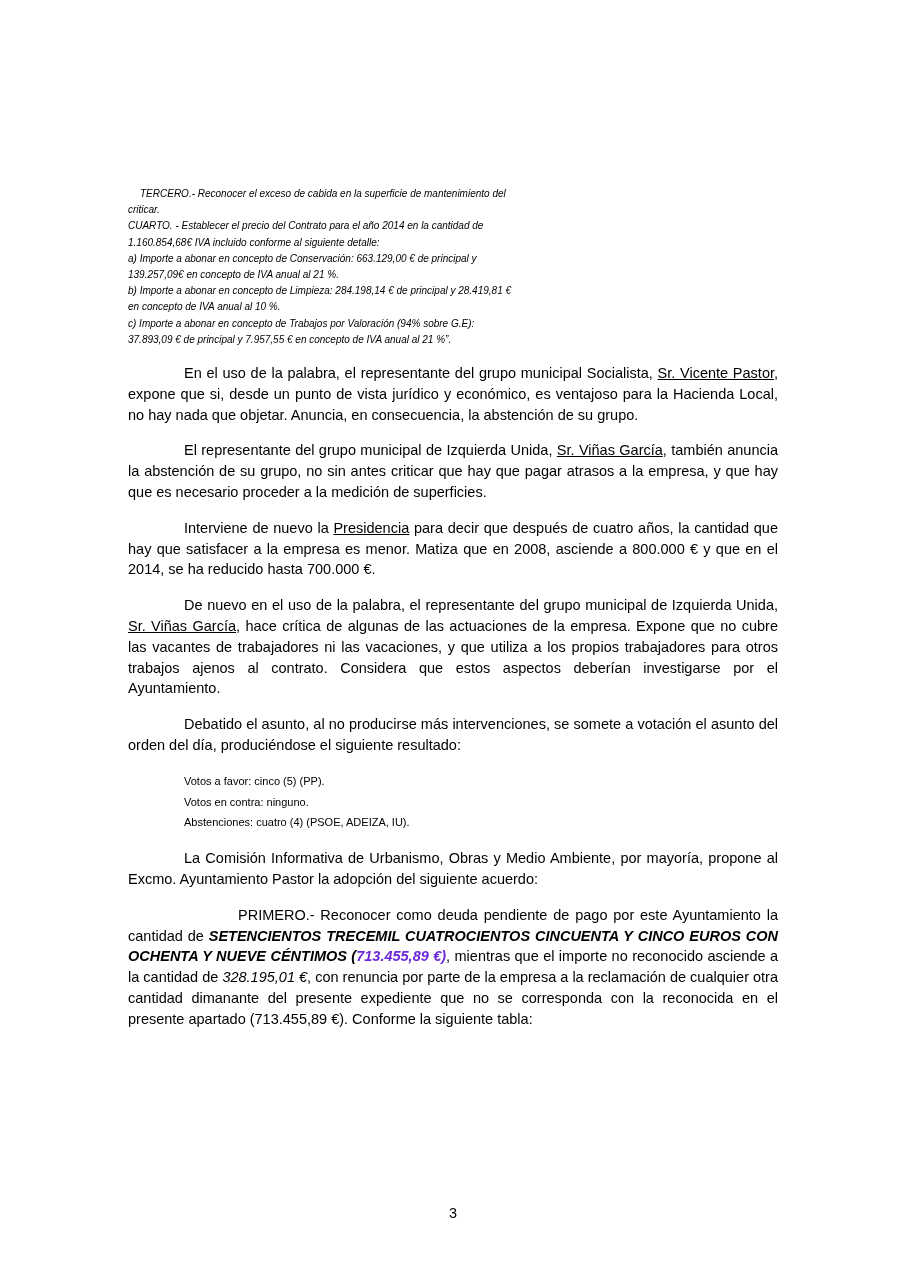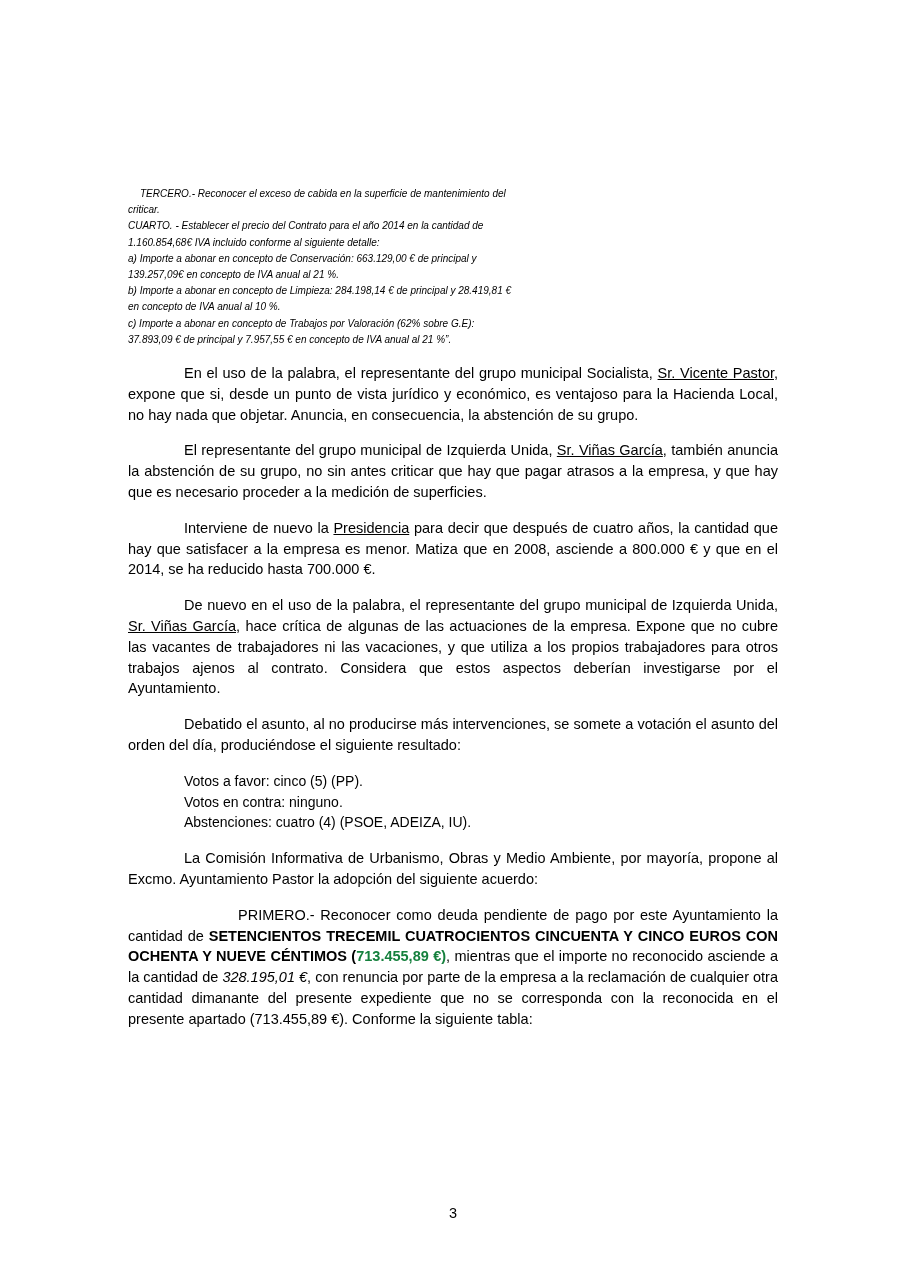--- a/index.html
+++ b/index.html
@@ -43,33 +43,33 @@
   .body-block p {
     margin: 0;
   }
   .indent {
     text-indent: 56px;
   }
   .indent-wide {
     text-indent: 110px;
   }
   .list-block {
-    font-size: 14px;
+    font-size: 11px;
     line-height: 20.8px;
     margin-top: 15px;
     padding-left: 56px;
   }
   .list-block p {
     margin: 0;
   }
   b, .bold { font-weight: normal; }
   .u { text-decoration: underline; }
-  .bi { font-weight: bold; }
+  .bi { font-weight: bold; font-style: italic; }
   .it { font-style: italic; }
-  .red { color: #15803d; }
+  .red { color: #6d28d9; }
   .page-number {
     position: absolute;
     left: 0;
     right: 0;
     top: 1205px;
     text-align: center;
     font-size: 14.5px;
   }
 </style>
 </head>
@@ -77,21 +77,21 @@
 
 <div class="page">
 
   <div class="content">
 
     <div class="quote-block">
       <p class="quote-indent"><span>TERCERO.- Reconocer el exceso de cabida en la superficie de mantenimiento del</span><br><span>criticar.</span></p>
       <p><span>CUARTO. - Establecer el precio del Contrato para el año 2014 en la cantidad de</span><br><span>1.160.854,68€ IVA incluido conforme al siguiente detalle:</span></p>
       <p><span>a)  Importe  a  abonar  en  concepto  de  Conservación:  663.129,00  €  de  principal  y</span><br><span>139.257,09€ en concepto de IVA anual al 21 %.</span></p>
       <p><span>b)  Importe a abonar en concepto de Limpieza: 284.198,14 € de principal y 28.419,81 €</span><br><span>en concepto de IVA anual al 10 %.</span></p>
-      <p><span>c)  Importe  a  abonar  en  concepto  de  Trabajos  por  Valoración  (62%  sobre  G.E):</span><br><span>37.893,09 € de principal y 7.957,55 € en concepto de IVA anual al 21 %”.</span></p>
+      <p><span>c)  Importe  a  abonar  en  concepto  de  Trabajos  por  Valoración  (94%  sobre  G.E):</span><br><span>37.893,09 € de principal y 7.957,55 € en concepto de IVA anual al 21 %”.</span></p>
     </div>
 
     <div class="body-block">
       <p class="indent"><span>En  el  uso  de  la  palabra,  el  representante  del  grupo  municipal  Socialista, </span><b class="u">Sr. Vicente Pastor</b><span>,  expone  que  si,  desde  un  punto  de  vista  jurídico  y  económico,  es ventajoso para la Hacienda Local, no hay nada que objetar. Anuncia, en consecuencia, la abstención de su grupo.</span></p>
     </div>
 
 
     <div class="body-block">
       <p class="indent"><span>El  representante  del  grupo  municipal  de  Izquierda  Unida, </span><b class="u">Sr. Viñas García</b><span>, también  anuncia  la  abstención  de  su  grupo,  no  sin  antes  criticar  que  hay  que  pagar atrasos  a  la  empresa,  y  que  hay  que  es  necesario  proceder  a  la  medición  de superficies.</span></p>
     </div>

